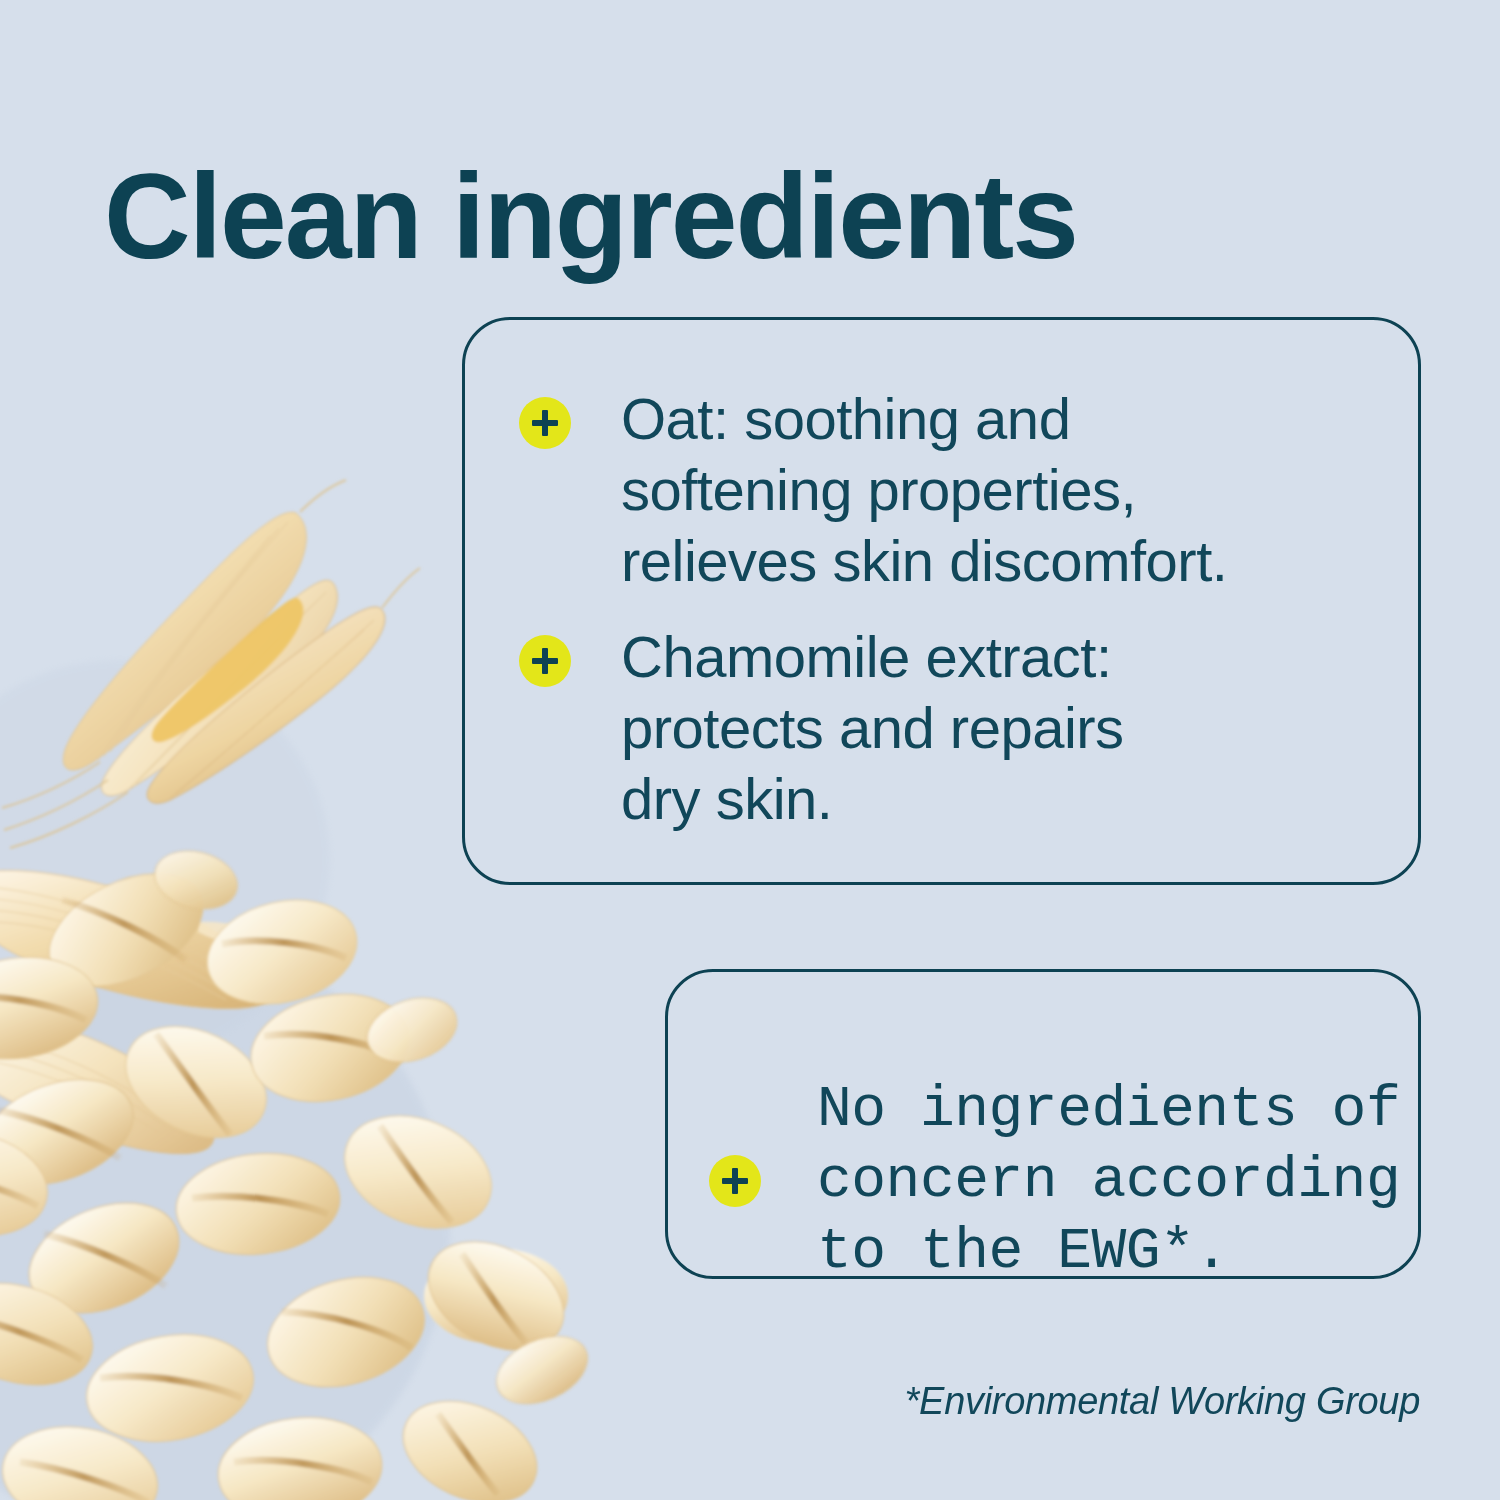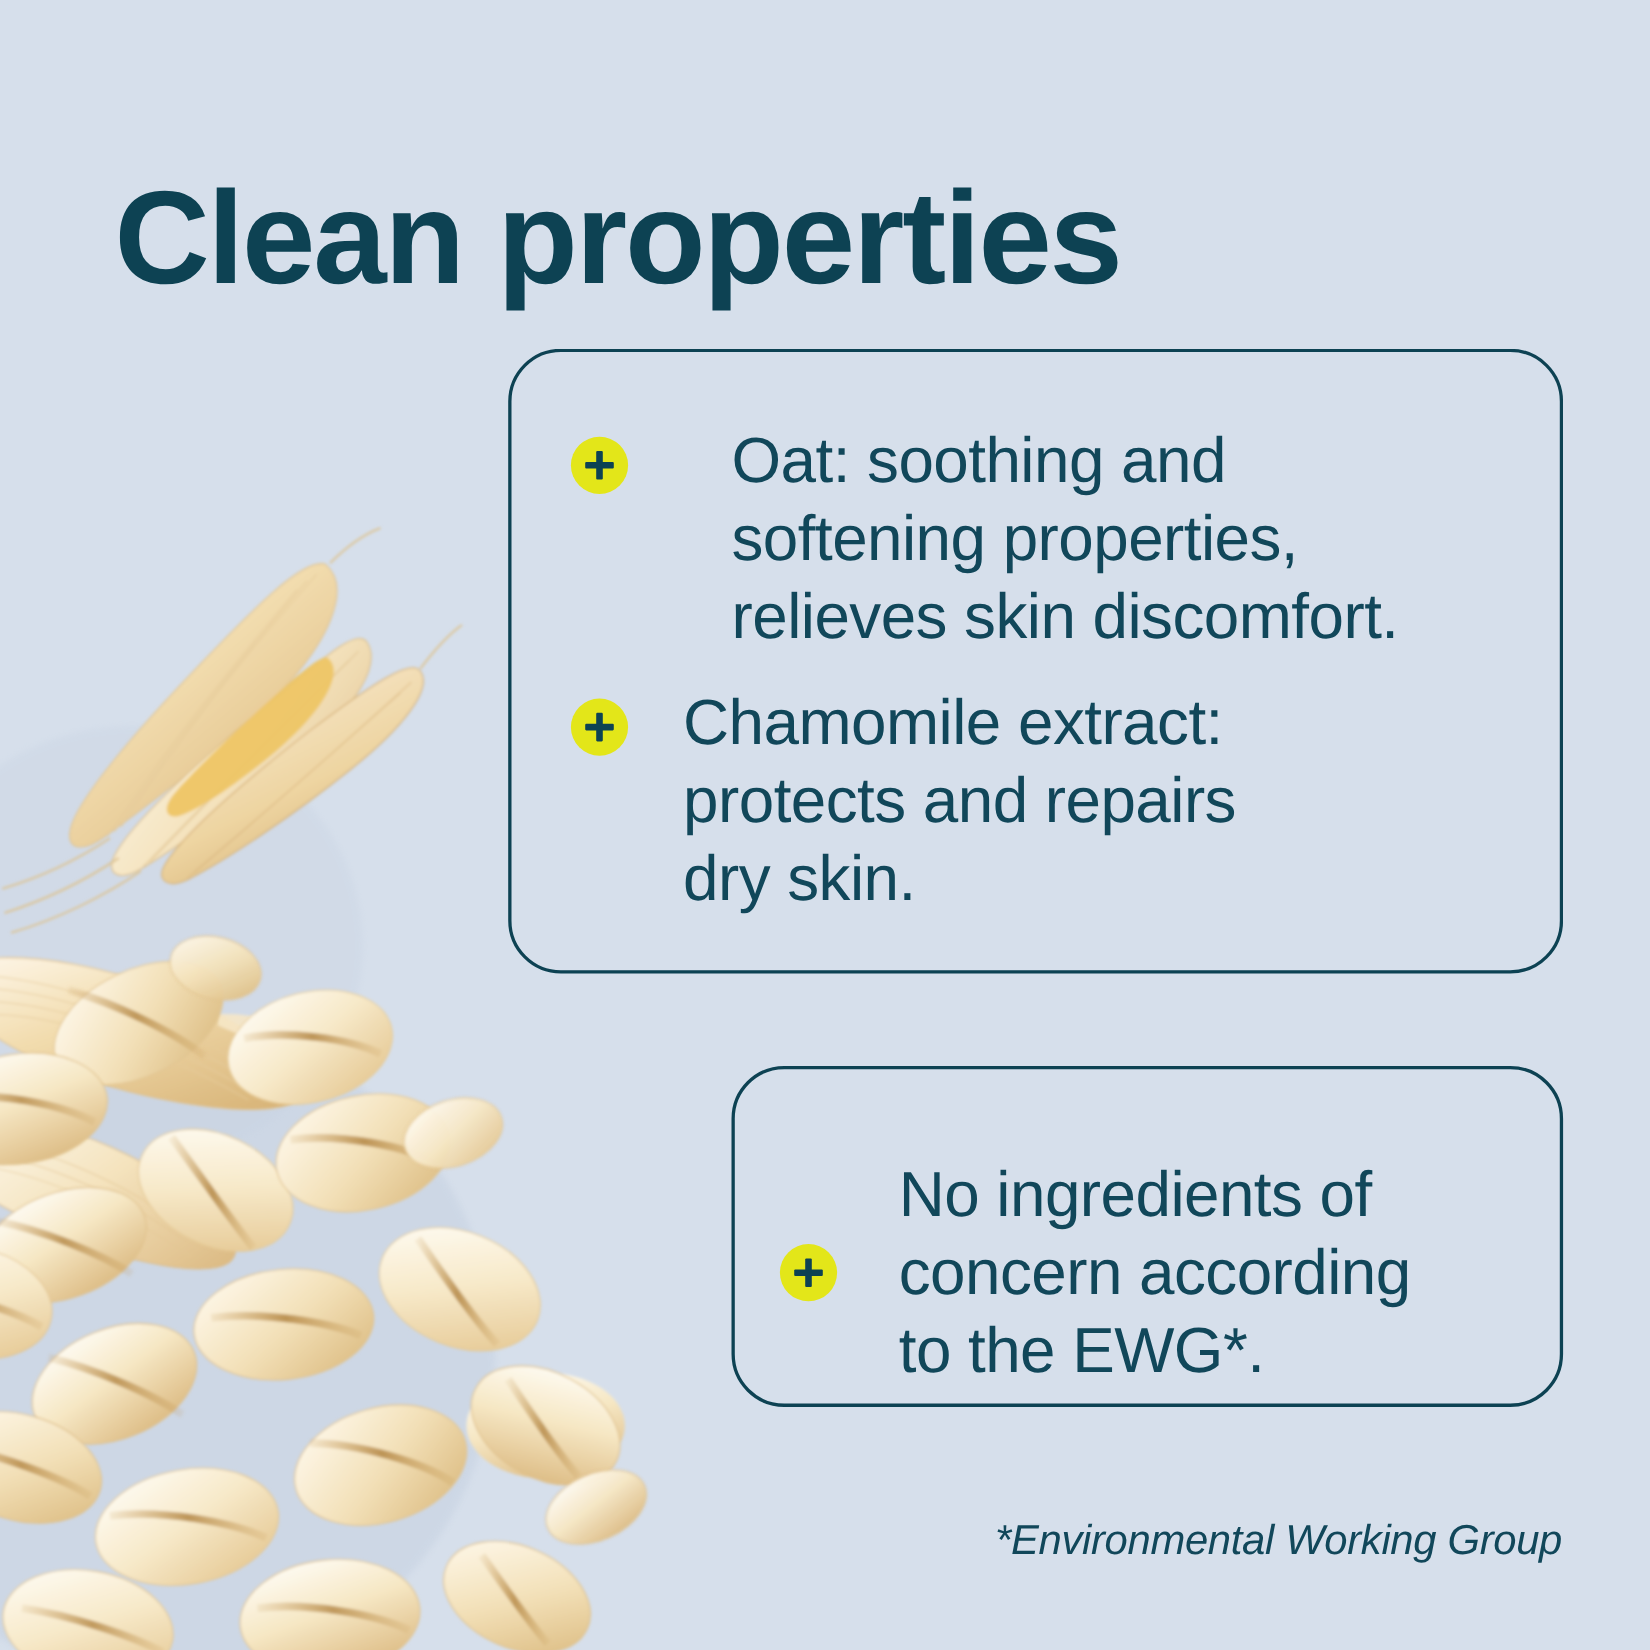--- a/index.html
+++ b/index.html
@@ -112,23 +112,23 @@
     font-size: 58px;
     line-height: 71px;
     letter-spacing: -0.5px;
     white-space: pre-line;
     margin-left: 50px;
     margin-top: -14px;
   }
   .bullet-row.centered .bullet-text { margin-top: 0; }
 
   
-  #bullet-oat      { left: 519px; top: 397px; gap: 44px; }
+  #bullet-oat      { left: 519px; top: 397px; }
   #bullet-chamomile{ left: 519px; top: 635px; }
-  #bullet-ewg      { left: 709px; top: 1050px; }
+  #bullet-ewg      { left: 709px; top: 1074px; font-family: Liberation Mono, monospace; }
   #bullet-ewg .bullet-text { margin-left: 56px; }
 
   
   #footnote {
     position: absolute;
     right: 80px;
     top: 1380px;
     font-size: 38px;
     font-style: italic;
     color: #11475a;
@@ -335,21 +335,21 @@
       </g>
 
       <g filter="url(#soft)" opacity="0.96">
         <ellipse cx="412" cy="1030" rx="46" ry="30" fill="url(#flakeA)" stroke="#e4c691" stroke-width="1" transform="rotate(-18 412 1030)"></ellipse>
         <ellipse cx="196" cy="880" rx="42" ry="28" fill="url(#flakeB)" stroke="#e2c48f" stroke-width="1" transform="rotate(14 196 880)"></ellipse>
         <ellipse cx="542" cy="1370" rx="48" ry="30" fill="url(#flakeC)" stroke="#e0c18c" stroke-width="1" transform="rotate(-24 542 1370)"></ellipse>
       </g>
     </svg>
   </div>
 
-  <h1 id="page-title">Clean properties</h1>
+  <h1 id="page-title">Clean ingredients</h1>
 
   <div class="card" id="card-ingredients"></div>
 
   <div class="bullet-row" id="bullet-oat">
     <span class="plus-badge"></span>
     <span class="bullet-text">Oat:  soothing  and
 softening properties,
 relieves skin discomfort.</span>
   </div>
 

